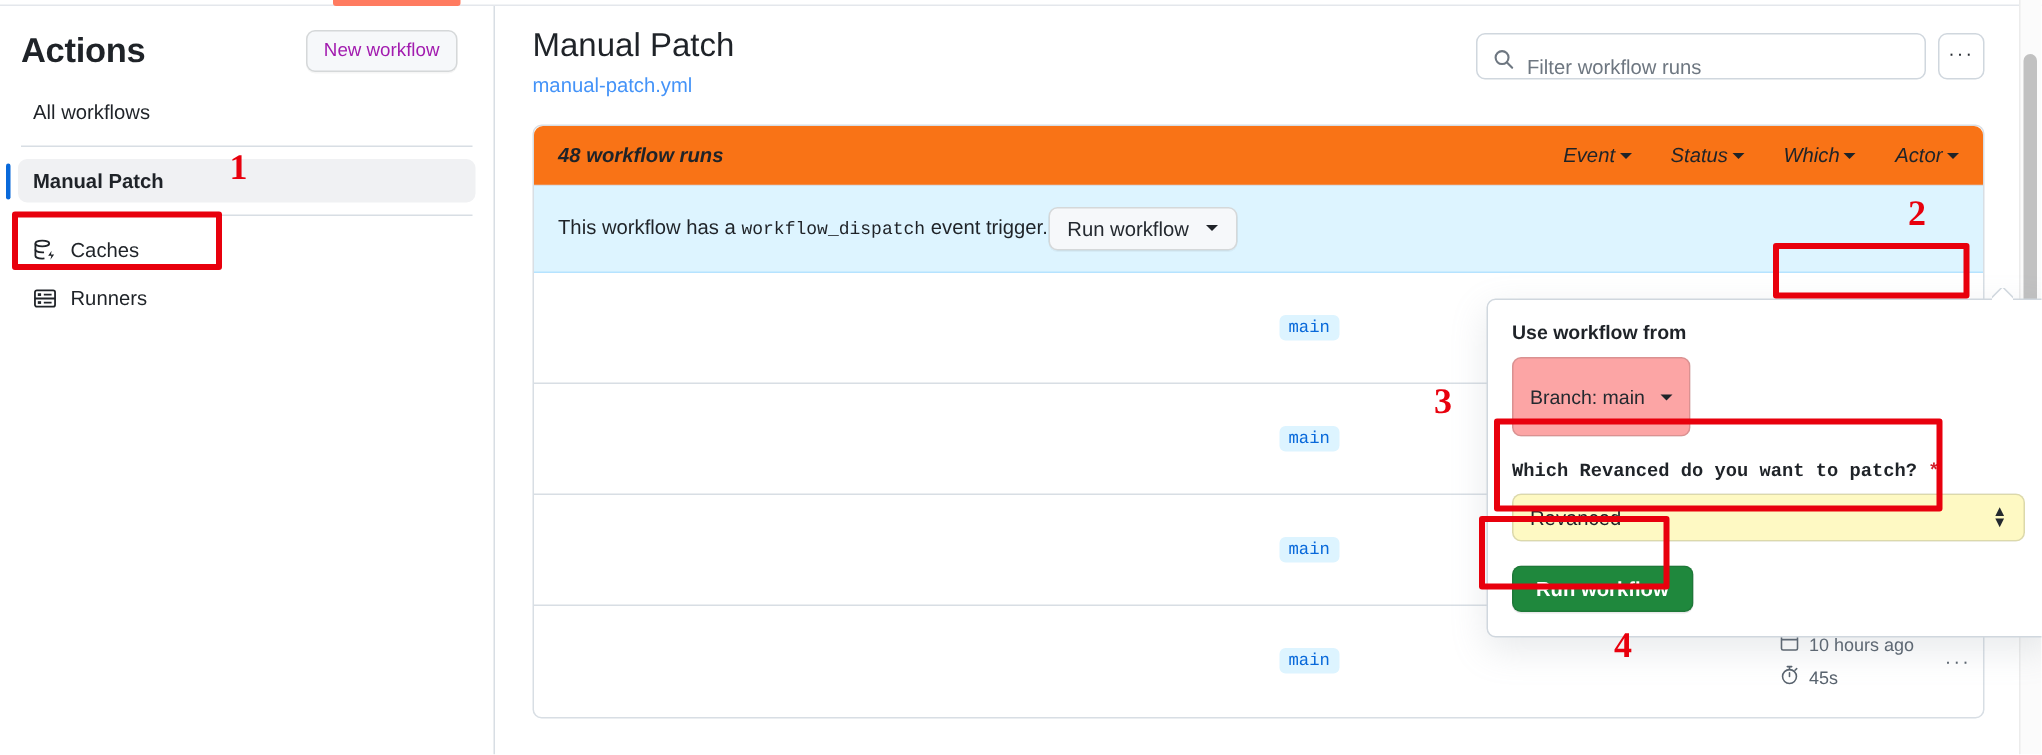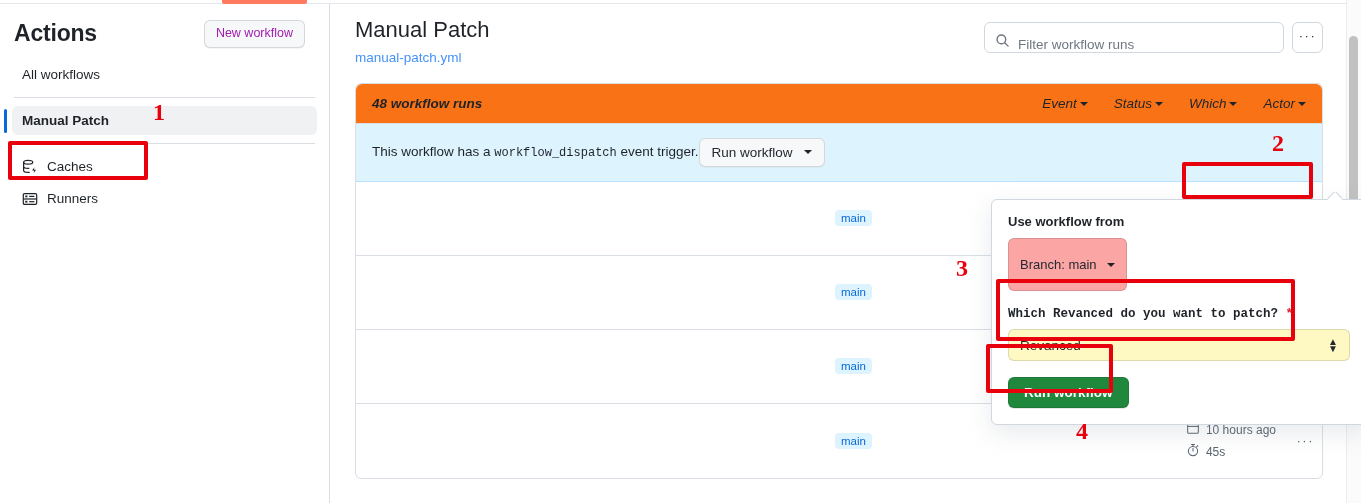--- a/index.html
+++ b/index.html
@@ -120,22 +120,22 @@
     display:inline-flex; align-items:center; gap:8px;
     box-shadow:0 1px 0 rgba(27,31,36,0.04);
   }
 
   .run-row {
     height:74px; border-bottom:1px solid #d8dee4;
     display:flex; align-items:center; position:relative;
   }
   .run-row:last-child { border-bottom:none; }
   .branch-badge {
-    position:absolute; left:479px;
-    font-family:Liberation Sans, sans-serif; font-size:11.5px;
+    position:absolute; left:497px;
+    font-family:Liberation Mono, monospace; font-size:11.5px;
     color:#0969da; background:#ddf4ff; border-radius:4px; padding:2px 6px;
   }
   .run-meta {
     position:absolute; right:46px; display:flex; flex-direction:column; gap:5px;
     font-size:12px; color:#59636e;
   }
   .meta-line { display:flex; align-items:center; gap:6px; white-space:nowrap; }
   .meta-line svg { flex:0 0 14px; }
   .row-kebab {
     position:absolute; right:8px; color:#59636e; font-size:13px; letter-spacing:1.5px;

